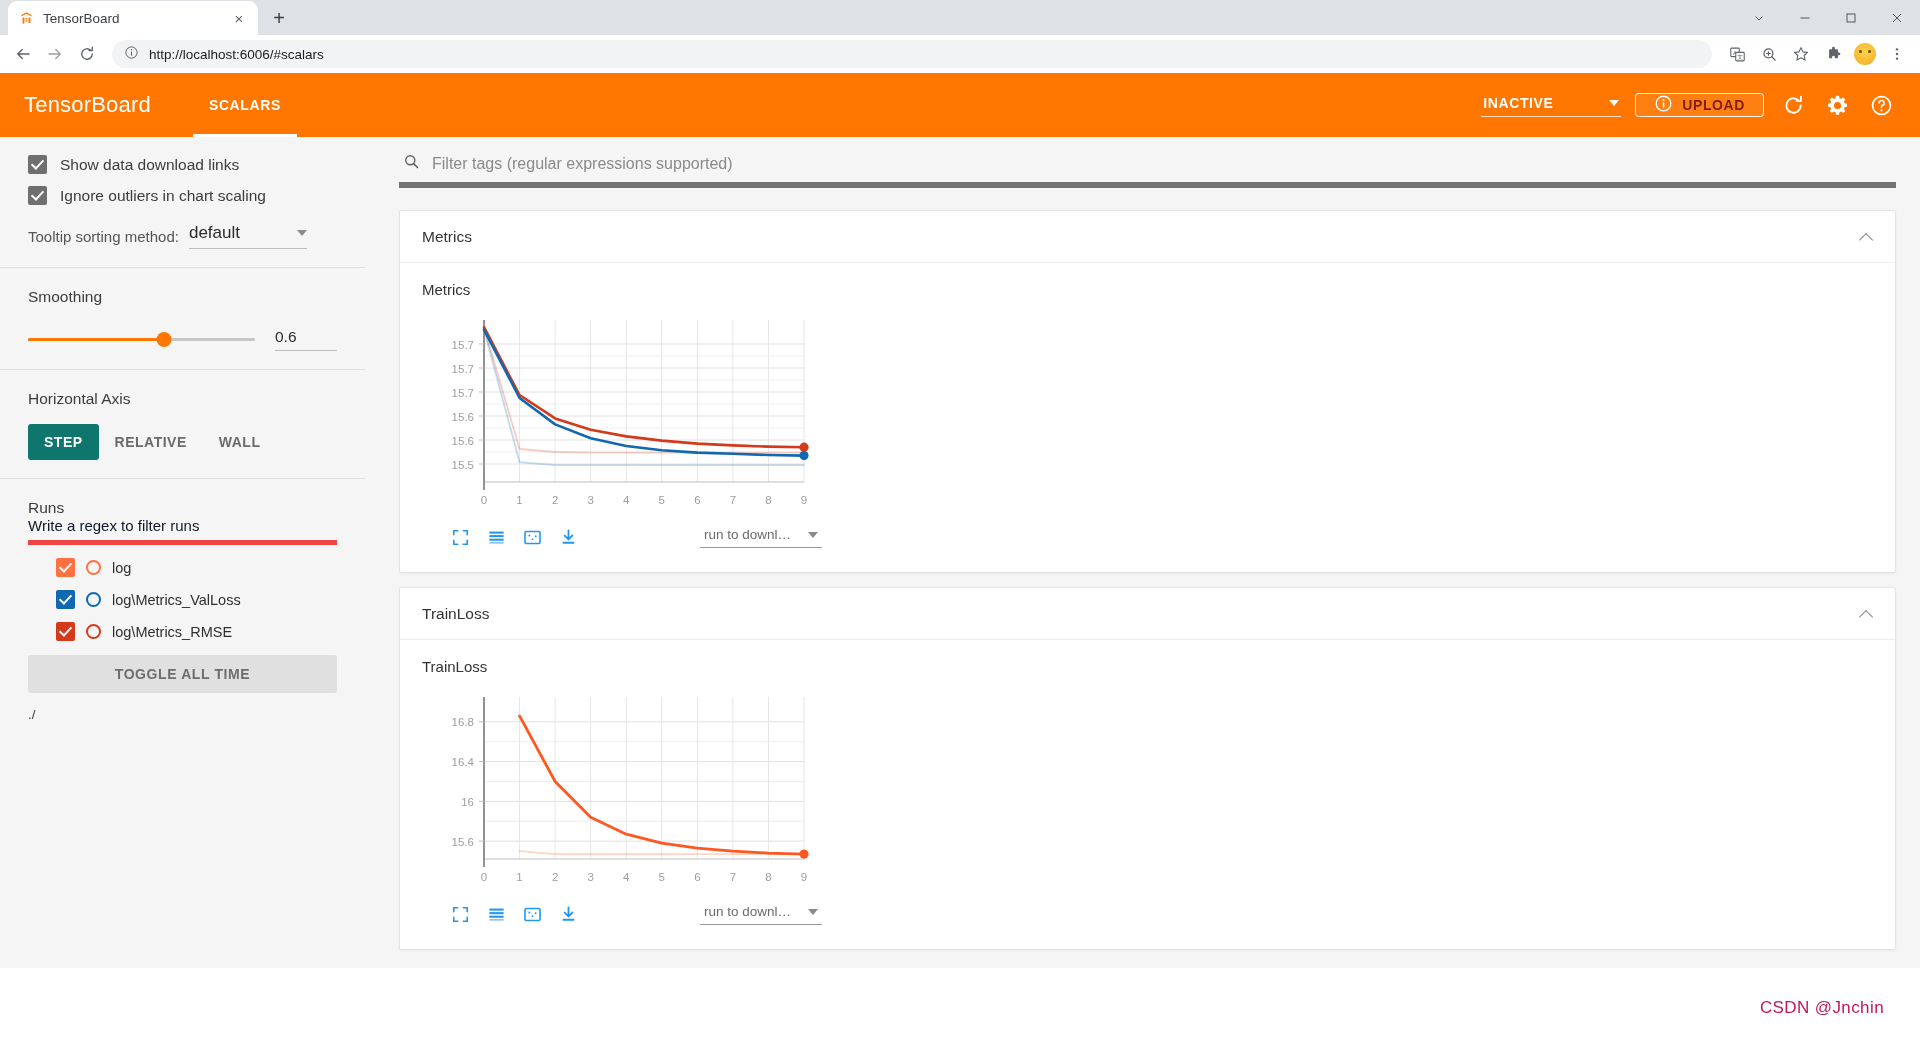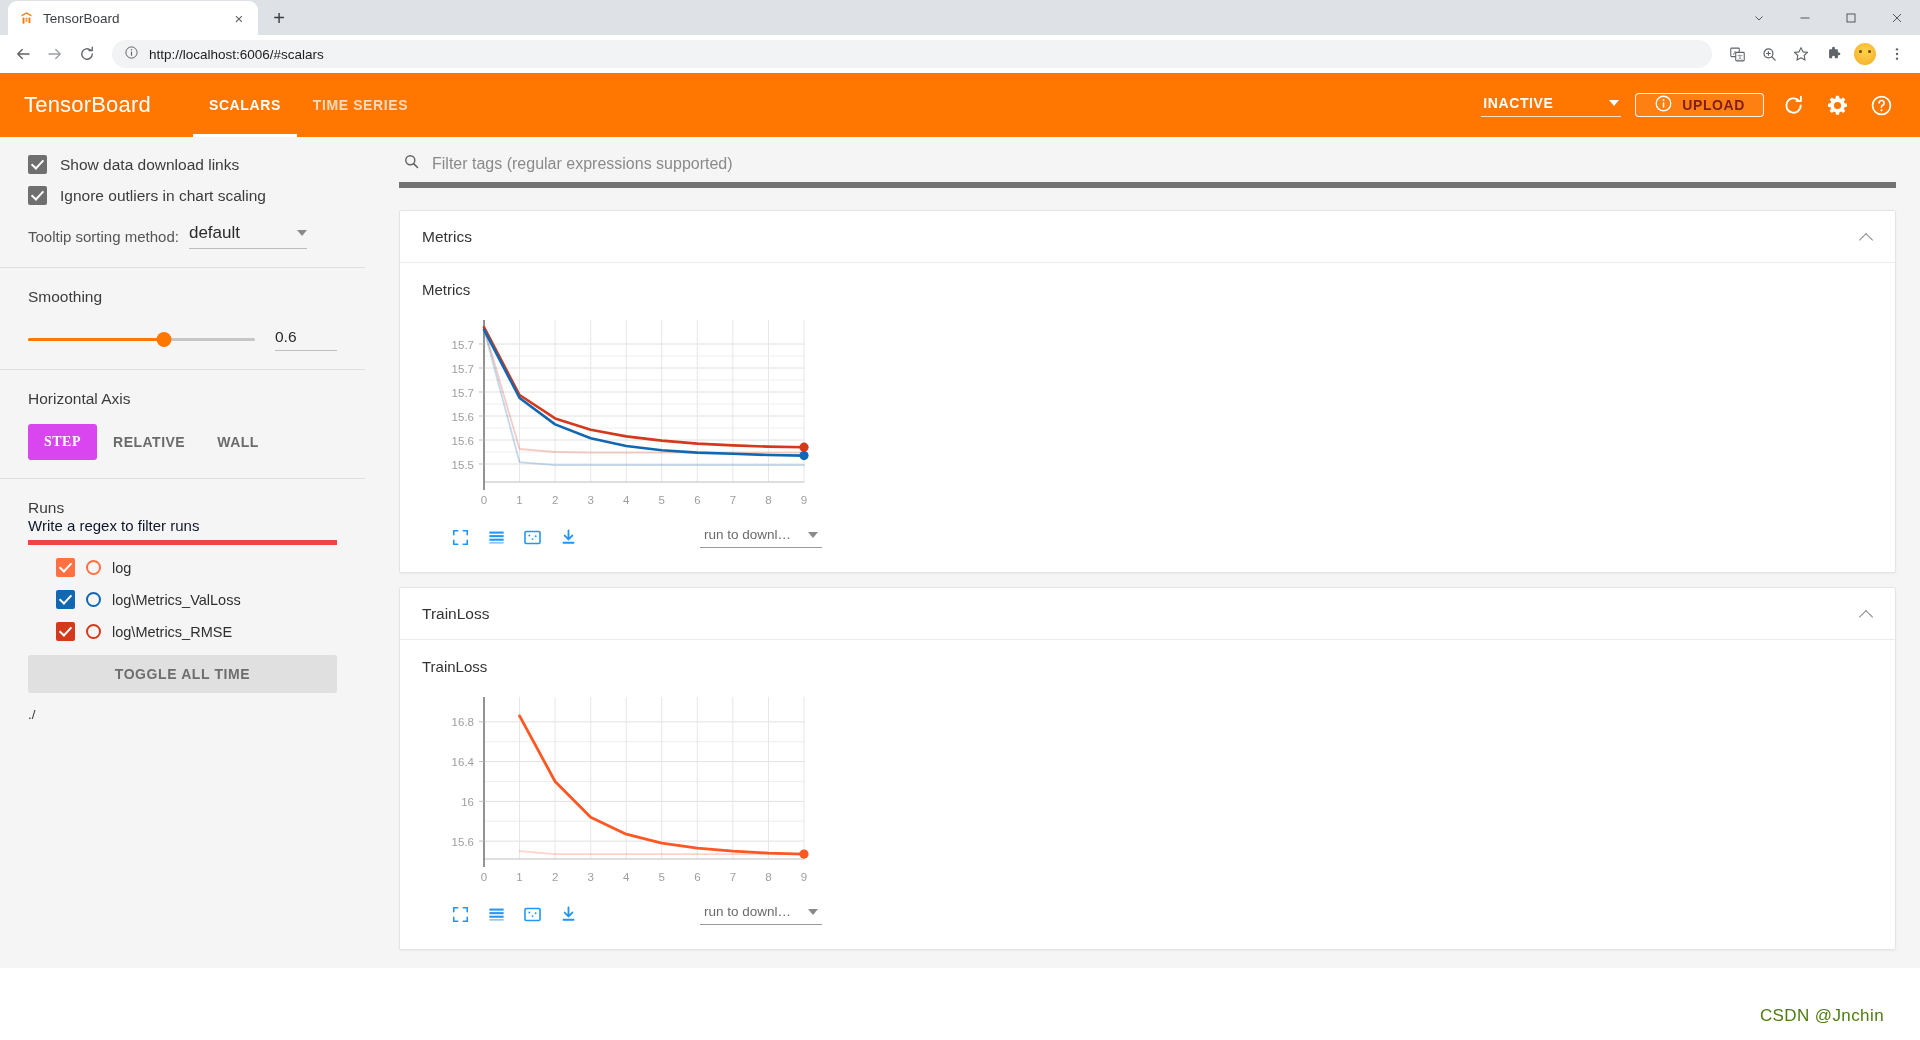--- a/index.html
+++ b/index.html
@@ -161,21 +161,21 @@
   .smooth-val {
     width: 62px; border-bottom: 1px solid #bdbdbd; padding-bottom: 4px;
     font-size: 15.5px; color: #2b2b2b; text-align: left;
   }
 
   .axis-btns { display: flex; margin-top: 16px; }
   .axis-btn {
     padding: 10px 16px; font-size: 14px; font-weight: 600; letter-spacing: .5px;
     color: #6b6b6b; border-radius: 3px;
   }
-  .axis-btn.active { background: #d946ef; color: #fff; font-family: Liberation Serif, serif; }
+  .axis-btn.active { background: #0f766e; color: #fff; }
 
   .run-filter {
     border-bottom: 5px solid #ef4444; padding-bottom: 6px;
     font-size: 15px; color: #0f172a;
   }
   .run-row { display: flex; align-items: center; gap: 11px; margin-top: 13px; padding-left: 28px; }
   .run-chk { width: 19px; height: 19px; border-radius: 2px; position: relative; flex: none; }
   .run-chk::after {
     content: ""; position: absolute; left: 6px; top: 2px; width: 5px; height: 10px;
     border: solid #fff; border-width: 0 2.2px 2.2px 0; transform: rotate(43deg);
@@ -221,22 +221,22 @@
 
   .chart-toolbar { display: flex; align-items: center; gap: 16px; margin-top: 6px; padding-left: 28px; }
   .ct-icon { width: 20px; height: 20px; color: #2196f3; display: flex; align-items: center; justify-content: center; }
   .run-dl {
     margin-left: auto; display: flex; align-items: center; gap: 8px;
     border-bottom: 1px solid #9a9a9a; padding: 0 4px 5px 4px; width: 122px;
   }
   .run-dl-txt { font-size: 13.5px; color: #6b6b6b; white-space: nowrap; }
 
   .watermark {
-    position: absolute; right: 36px; bottom: 14px;
-    font-size: 17px; color: #4d7c0f; letter-spacing: .4px;
+    position: absolute; right: 36px; bottom: 22px;
+    font-size: 17px; color: #be185d; letter-spacing: .4px;
   }
 </style>
 </head>
 <body>
 
 <div class="browser">
 
   <div class="tabstrip">
     <div class="tab">
       <span class="tab-favicon">
@@ -342,21 +342,20 @@
       </div>
     </div>
   </div>
 
   <div class="page">
 
     <div class="tb-header">
       <span class="brand">TensorBoard</span>
       <div class="nav-tabs">
         <div class="nav-tab active">SCALARS</div>
-        <div class="nav-tab">TIME SERIES</div>
       </div>
       <div class="hdr-right">
         <div class="inactive-sel">
           <span class="inactive-label">INACTIVE</span>
           <span class="caret-dn"></span>
         </div>
         <div class="upload-btn">
           <span>
             <svg width="19" height="19" viewBox="0 0 24 24">
                 <circle cx="12" cy="12" r="9.2" fill="none" stroke="#fff" stroke-width="1.7"></circle>

